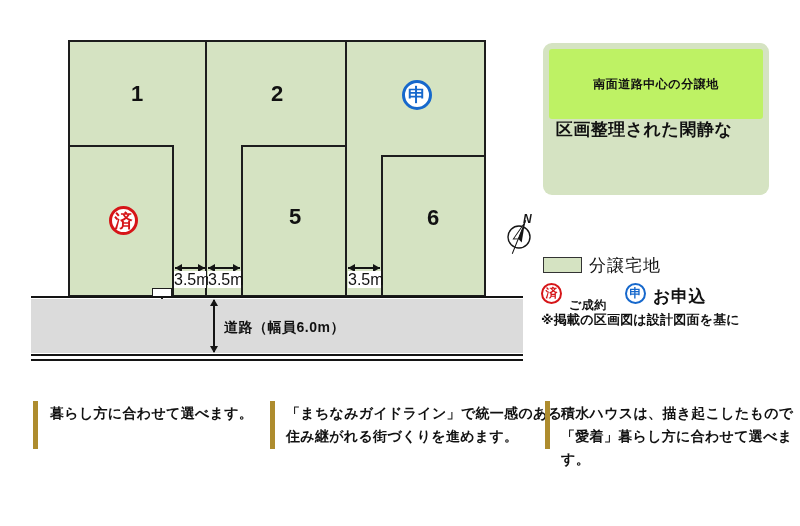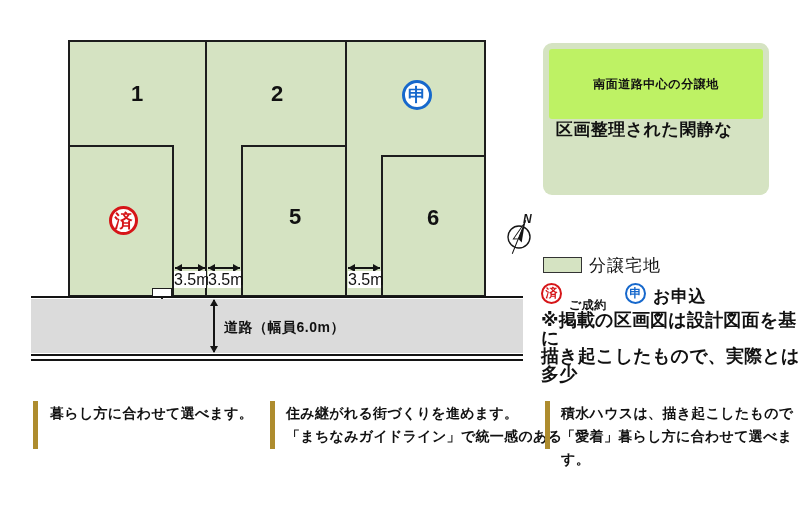--- a/index.html
+++ b/index.html
@@ -54,21 +54,21 @@
   
   .legend-swatch{left:543px;top:257px;width:39px;height:16px;background:#d5e3c2;
     border:1.5px solid #333;box-sizing:border-box;}
   .legend-parcel{left:589px;top:254px;font-size:17px;font-weight:normal;letter-spacing:1px;}
   .legend-stamp{border-radius:50%;background:#fff;width:21px;height:21px;display:flex;align-items:center;
     justify-content:center;font-weight:bold;font-size:12px;box-sizing:border-box;}
   .legend-sold{left:541px;top:283px;border:2px solid #d61518;color:#d61518;}
   .legend-app{left:625px;top:283px;border:2px solid #1668cc;color:#1668cc;}
   .legend-soldlabel{left:569px;top:285px;font-size:12px;font-weight:600;letter-spacing:.5px;margin-top:12px;}
   .legend-applabel{left:653px;top:285px;font-size:17px;font-weight:600;letter-spacing:.5px;}
-  .disclaimer{left:541px;top:311px;font-size:18px;font-weight:600;line-height:18px;letter-spacing:.2px;}
+  .disclaimer{left:541px;top:311px;font-size:13px;font-weight:600;line-height:18px;letter-spacing:.2px;}
   
   .goldbar{width:5px;height:48px;background:#ae8c2e;top:401px;}
   .footnote{top:402px;font-size:14px;font-weight:600;line-height:23px;letter-spacing:.3px;}
   .compass-n{font-size:12px;font-style:italic;font-weight:bold;}
 </style>
 </head>
 <body>
 
 <div class="canvas">
 
@@ -132,35 +132,34 @@
     <div class="abs legend-swatch"></div>
     <div class="abs legend-parcel">分譲宅地</div>
 
     <div class="abs legend-stamp legend-sold">済</div>
     <div class="abs legend-soldlabel">ご成約</div>
     <div class="abs legend-stamp legend-app">申</div>
     <div class="abs legend-applabel">お申込</div>
 
     <div class="abs disclaimer">
       <div>※掲載の区画図は設計図面を基に</div>
-      <div>描き起こしたもので、実際とは多少</div>
     </div>
   </div>
 
   <div>
     <div class="abs goldbar" style="left:33px;"></div>
     <div class="abs footnote" style="left:50px;">
       <div>暮らし方に合わせて選べます。</div>
     </div>
   </div>
   <div>
     <div class="abs goldbar" style="left:270px;"></div>
     <div class="abs footnote" style="left:286px;">
+      <div>「まちなみガイドライン」で統一感のある</div>
       <div>住み継がれる街づくりを進めます。</div>
-      <div>「まちなみガイドライン」で統一感のある</div>
     </div>
   </div>
   <div>
     <div class="abs goldbar" style="left:545px;"></div>
     <div class="abs footnote" style="left:561px;">
       <div>積水ハウスは、描き起こしたもので</div>
       <div>「愛着」暮らし方に合わせて選べます。</div>
     </div>
   </div>
 

